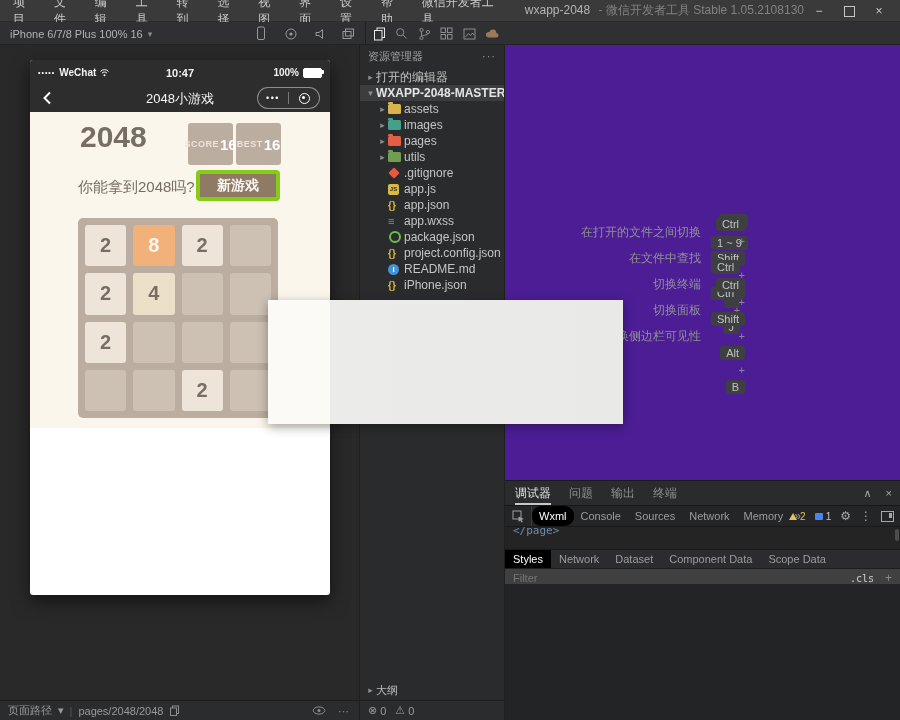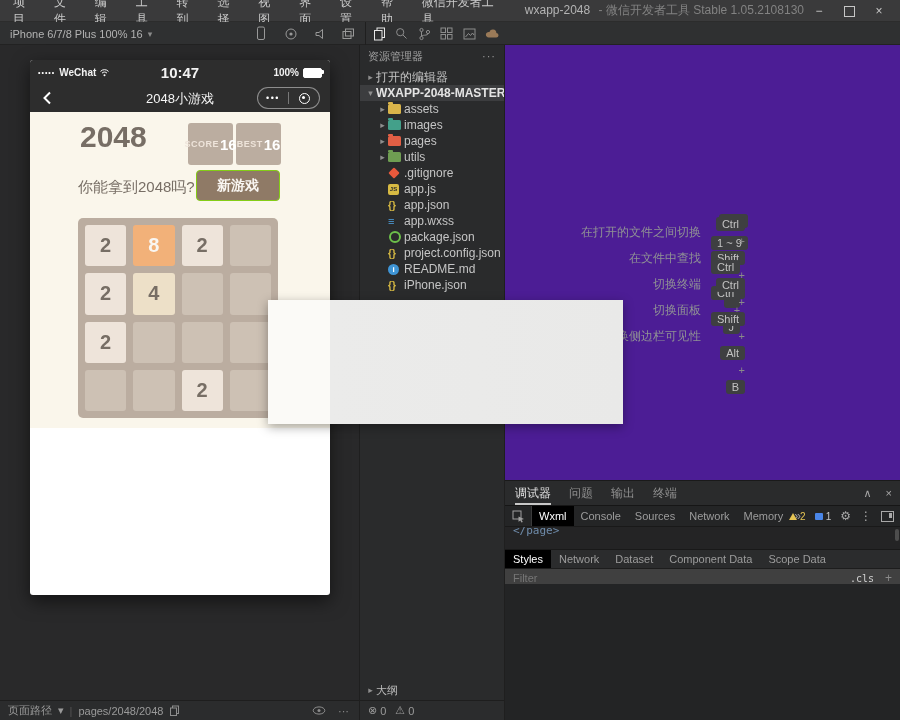--- a/index.html
+++ b/index.html
@@ -34,21 +34,21 @@
 
   
   .sim-panel{position:absolute;left:0;top:45px;width:360px;height:675px;background:#29292a;
              border-right:1px solid #1f1f1f;box-sizing:border-box;}
   .phone{position:absolute;left:30px;top:15px;width:300px;height:535px;background:#fff;border-radius:3px;
          box-shadow:0 6px 18px rgba(0,0,0,.55);overflow:hidden;}
   .p-status{position:relative;height:25px;background:#2d2d2d;display:flex;align-items:center;
             padding:0 8px;color:#f2f2f2;}
   .signal{font-size:7px;letter-spacing:1px;margin-right:4px;color:#fff;}
   .carrier{font-size:10px;font-weight:bold;margin-right:3px;}
-  .p-time{position:absolute;left:0;right:0;text-align:center;font-size:15px;font-weight:bold;}
+  .p-time{position:absolute;left:0;right:0;text-align:center;font-size:11px;font-weight:bold;}
   .p-batt-group{margin-left:auto;display:flex;align-items:center;gap:4px;font-size:10px;font-weight:bold;z-index:1;}
   .batt{width:17px;height:8px;border:1px solid #fff;border-radius:2px;background:#fff;position:relative;}
   .batt::after{content:"";position:absolute;right:-3px;top:1px;width:2px;height:4px;background:#fff;border-radius:0 1px 1px 0;}
   .p-nav{position:relative;height:27px;background:#2d2d2d;display:flex;align-items:center;justify-content:center;}
   .back{position:absolute;left:10px;top:5px;width:16px;height:16px;color:#fff;}
   .p-title{color:#f5f5f5;font-size:13px;}
   .capsule{position:absolute;right:10px;top:2px;width:63px;height:22px;border:1px solid rgba(255,255,255,.45);
            border-radius:12px;background:rgba(55,55,55,.35);display:flex;align-items:center;box-sizing:border-box;}
   .cap-dots{flex:1;text-align:center;color:#fff;font-size:9px;letter-spacing:1.5px;line-height:20px;}
   .cap-div{width:1px;height:12px;background:rgba(255,255,255,.35);}
@@ -57,21 +57,21 @@
   .ring::after{content:"";position:absolute;left:2px;top:2px;width:3px;height:3px;background:#fff;border-radius:50%;}
 
   .game{position:absolute;left:0;top:52px;width:300px;height:316px;background:#faf6eb;}
   .g-title{position:absolute;left:50px;top:8px;font-size:30px;font-weight:bold;color:#776e65;}
   .scorebox{position:absolute;top:11px;width:45px;height:42px;background:#bbada0;border-radius:3px;
             display:flex;align-items:center;justify-content:center;gap:1px;}
   .sb-score{left:158px;}.sb-best{left:206px;}
   .sb-label{font-size:9px;font-weight:bold;color:#eee4da;letter-spacing:.5px;}
   .sb-value{font-size:15px;font-weight:bold;color:#fff;}
   .g-question{position:absolute;left:48px;top:66px;font-size:15px;color:#776e65;}
-  .g-newgame{position:absolute;left:166px;top:58px;width:84px;height:31px;background:#8f7a66;border:1px solid #84cc16;
+  .g-newgame{position:absolute;left:166px;top:58px;width:84px;height:31px;background:#8f7a66;border:4px solid #84cc16;
              border-radius:4px;color:#f9f6f2;font-size:14px;font-weight:bold;display:flex;align-items:center;
              justify-content:center;box-sizing:border-box;}
   .board{position:absolute;left:48px;top:106px;width:200px;height:200px;background:#bbada0;border-radius:5px;
          padding:7px;box-sizing:border-box;display:grid;grid-template-columns:repeat(4,1fr);
          grid-template-rows:repeat(4,1fr);gap:7px;}
   .cell{background:#cdc1b4;border-radius:3px;display:flex;align-items:center;justify-content:center;
         font-size:20px;font-weight:bold;color:#776e65;}
   .v2{background:#eee4da;}.v4{background:#ede0c8;}.v8{background:#f2b179;color:#f9f6f2;}
 
   .panel-status{position:absolute;left:0;bottom:0;width:100%;height:20px;background:#2b2c2d;
@@ -127,21 +127,21 @@
   .debugger{position:absolute;left:505px;top:480px;width:395px;height:240px;background:#232425;
             border-top:1px solid #1a1a1a;box-sizing:border-box;}
   .dbg-tabs{position:relative;height:24px;background:#2a2b2c;display:flex;align-items:center;
             padding-left:10px;gap:18px;font-size:12px;color:#8f8f8f;}
   .dbg-tab{height:100%;display:flex;align-items:center;box-sizing:border-box;}
   .dbg-tab-active{color:#e0e0e0;border-bottom:2px solid #c8c8c8;padding-top:2px;}
   .dbg-tabs-right{position:absolute;right:8px;top:0;height:100%;display:flex;gap:14px;align-items:center;color:#a8a8a8;font-size:11px;}
   .dbg-chrome{position:relative;height:20px;background:#242526;border-top:1px solid #161616;
               display:flex;align-items:center;font-size:11px;color:#9c9c9c;}
   .insp{width:26px;height:100%;border-right:1px solid #3a3a3a;display:flex;align-items:center;justify-content:center;color:#a0a0a0;flex:none;}
-  .ct{padding:0 7px;height:100%;display:flex;align-items:center;}
+  .ct{padding:0 7px;height:100%;display:flex;align-items:center;border-radius:9px;}
   .ct-active{background:#000;color:#fff;}
   .ct-overflow{padding:0 4px;font-size:12px;}
   .chrome-right{position:absolute;right:6px;top:0;height:100%;display:flex;gap:9px;align-items:center;color:#a8a8a8;}
   .badge-w{display:flex;align-items:center;gap:3px;font-size:10px;color:#e5c453;}
   .tri{width:0;height:0;border-left:4px solid transparent;border-right:4px solid transparent;border-bottom:7px solid #e5c453;}
   .badge-i{display:flex;align-items:center;gap:3px;font-size:10px;color:#c8c8c8;}
   .bluebox{width:8px;height:7px;background:#4a86e8;border-radius:1px;}
   .gear{font-size:12px;}
   .dotsv{font-size:12px;}
   .dbg-elem{position:relative;height:22px;background:#242425;border-top:1px solid #191919;overflow:hidden;}

